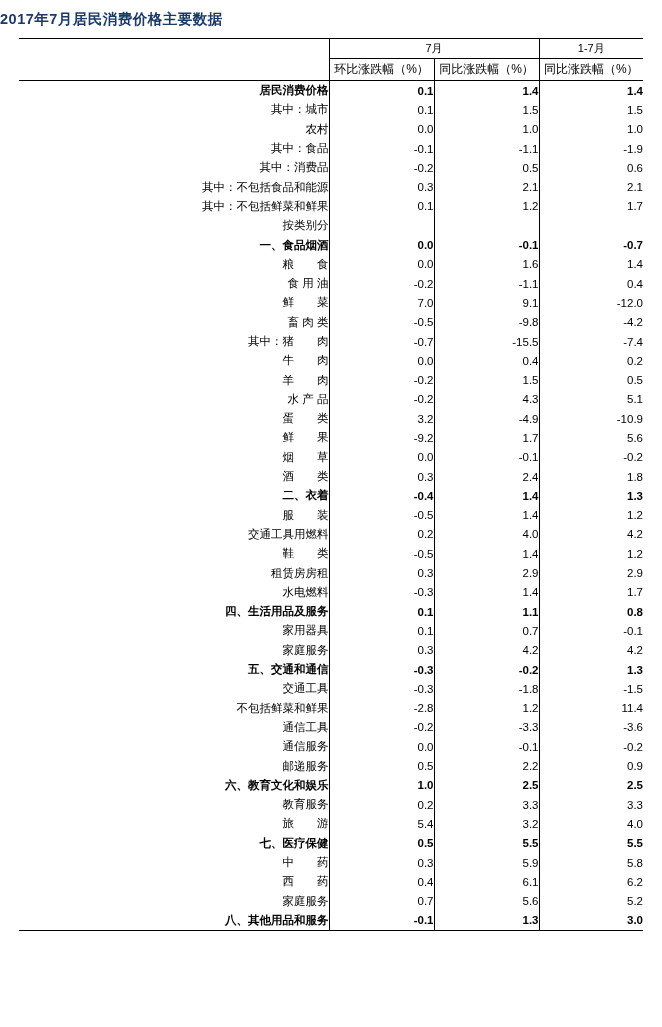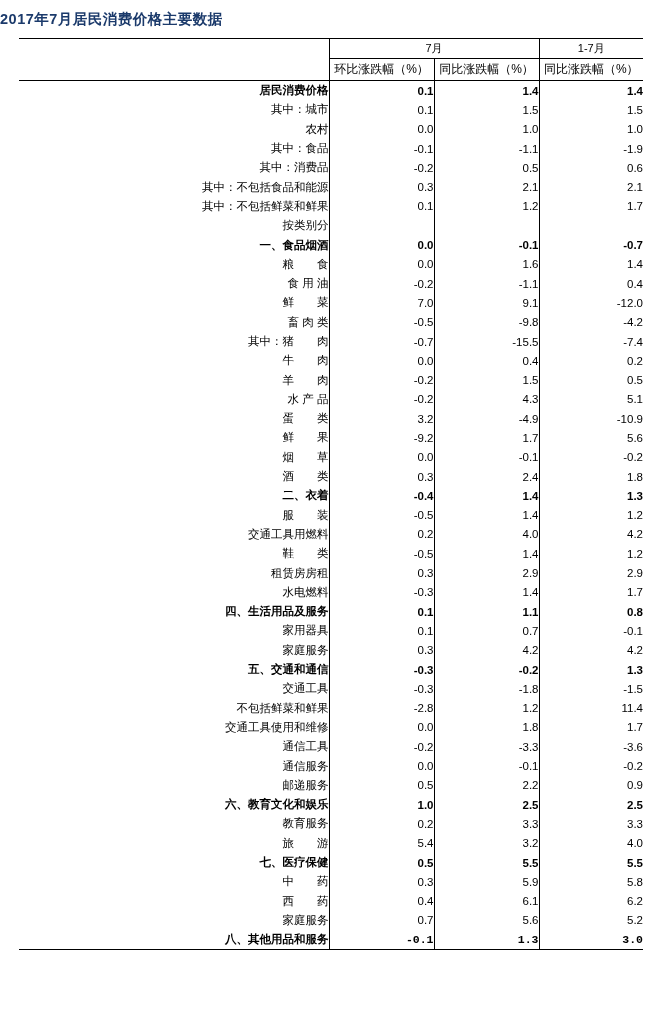--- a/index.html
+++ b/index.html
@@ -60,21 +60,21 @@
     text-align: right;
     padding-left: 2px;
     white-space: pre;
   }
   td.num {
     text-align: right;
     padding-right: 18px;
     font-family: "Liberation Sans", sans-serif;
   }
   .bold { font-weight: bold; }
-  .lastrow td { border-bottom: 1.6px solid #000; font-family: Liberation Mono, monospace; }
+  .lastrow td { border-bottom: 1.6px solid #000; }
 </style>
 </head>
 <body>
 
 <div class="page">
 
   <div class="title">2017年7月居民消费价格主要数据</div>
 
   <table class="main">
     <colgroup>
@@ -289,26 +289,20 @@
           <td class="num vline-l vline-r">-1.8</td>
           <td class="num">-1.5</td>
         </tr>
         <tr>
           <td class="label">    不包括鲜菜和鲜果</td>
           <td class="num vline-l">-2.8</td>
           <td class="num vline-l vline-r">1.2</td>
           <td class="num">11.4</td>
         </tr>
         <tr>
-          <td class="label">    交通工具使用和维修</td>
-          <td class="num vline-l">0.0</td>
-          <td class="num vline-l vline-r">1.8</td>
-          <td class="num">1.7</td>
-        </tr>
-        <tr>
           <td class="label">    通信工具</td>
           <td class="num vline-l">-0.2</td>
           <td class="num vline-l vline-r">-3.3</td>
           <td class="num">-3.6</td>
         </tr>
         <tr>
           <td class="label">    通信服务</td>
           <td class="num vline-l">0.0</td>
           <td class="num vline-l vline-r">-0.1</td>
           <td class="num">-0.2</td>

